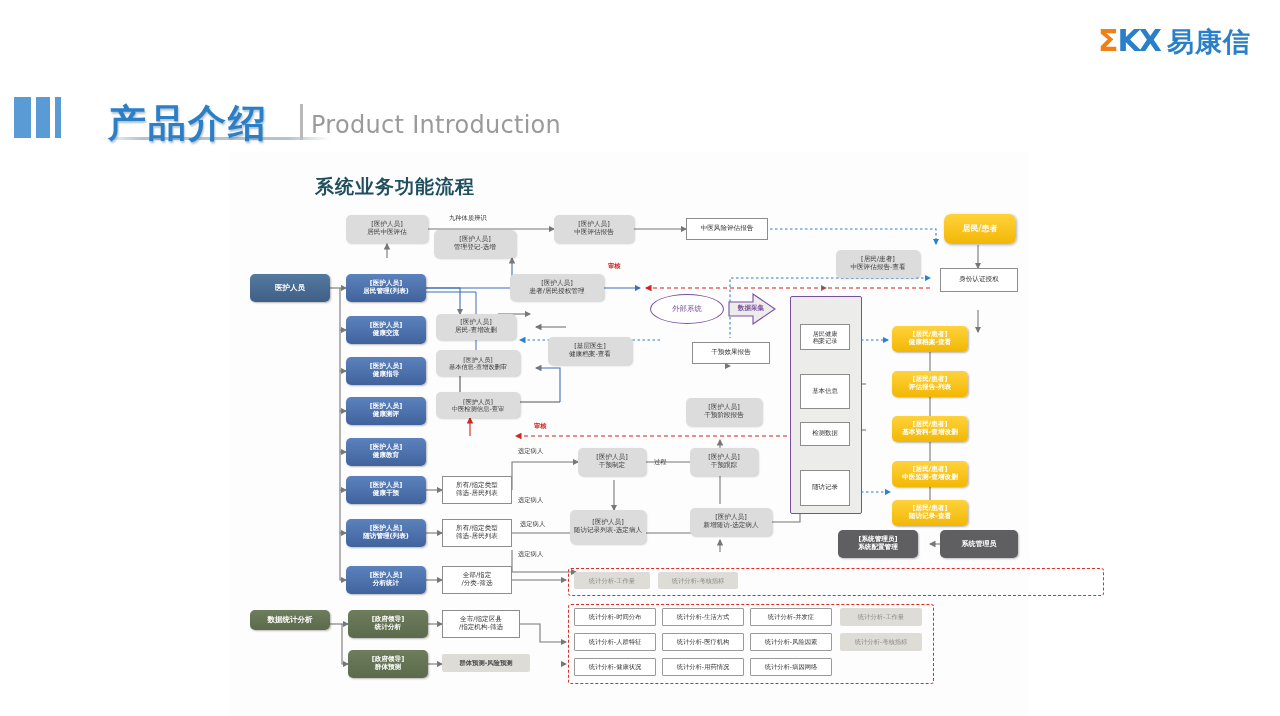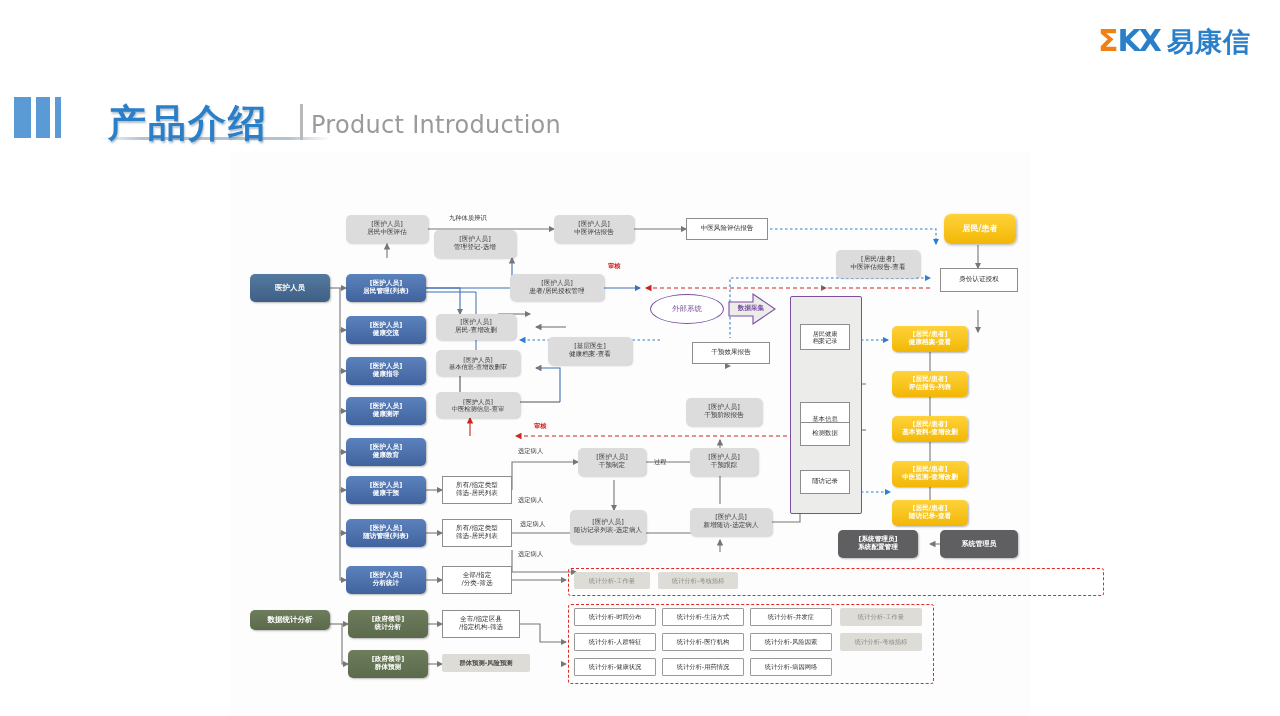--- a/index.html
+++ b/index.html
@@ -75,20 +75,21 @@
   <i class="b2"></i>
   <i class="b3"></i>
 </div>
 <div id="hdr-underline"></div>
 <div id="hdr-title">产品介绍</div>
 <div id="hdr-sep"></div>
 <div id="hdr-sub">Product Introduction</div>
 
 <div id="canvas">
 
+  <div id="diagram-title">系统业务功能流程</div>
 
   <svg id="wires" viewBox="0 0 800 564">
     <defs>
       <marker id="ah" markerWidth="6" markerHeight="6" refX="5" refY="3" orient="auto">
         <path d="M0,0 L6,3 L0,6 z" fill="#777"></path>
       </marker>
       <marker id="ahb" markerWidth="6" markerHeight="6" refX="5" refY="3" orient="auto">
         <path d="M0,0 L6,3 L0,6 z" fill="#3f6eb4"></path>
       </marker>
       <marker id="ahr" markerWidth="6" markerHeight="6" refX="5" refY="3" orient="auto">
@@ -372,27 +373,27 @@
   <svg style="position:absolute;left:497px;top:140px;width:54px;height:36px;">
     <path d="M2,10 L26,10 L26,2 L48,17 L26,32 L26,24 L2,24 Z" fill="#ecedea" stroke="#7a4fa0" stroke-width="1.1"></path>
   </svg>
   <div style="position:absolute;left:500px;top:152px;width:42px;text-align:center;font-size:6.6px;color:#7a4fa0;font-weight:bold;">数据采集</div>
 
   <div class="store-box" style="left:560px;top:144px;width:70px;height:216px;"></div>
   <div class="node rect" style="left:570px;top:172px;width:50px;height:26px;font-size:6.2px;">
     <span style="white-space:pre-line">居民健康
 档案记录</span>
     </div>
-  <div class="node rect" style="left:570px;top:222px;width:50px;height:35px;font-size:6.4px;margin-top:28px;">
+  <div class="node rect" style="left:570px;top:222px;width:50px;height:35px;font-size:6.4px;">
     <span>基本信息</span>
     </div>
   <div class="node rect" style="left:570px;top:270px;width:50px;height:24px;font-size:6.4px;">
     <span>检测数据</span>
     </div>
-  <div class="node rect" style="left:570px;top:318px;width:50px;height:24px;font-size:6.4px;">
+  <div class="node rect" style="left:570px;top:318px;width:50px;height:36px;font-size:6.4px;">
     <span>随访记录</span>
     </div>
 
   <div class="node chip-g" style="left:212px;top:502px;width:88px;height:18px;">
     <span>群体预测-风险预测</span>
     </div>
 
   <div class="edge-label" style="left:219px;top:62px;">九种体质辨识</div>
   <div class="edge-label red" style="left:378px;top:110px;">审核</div>
   <div class="edge-label red" style="left:304px;top:270px;">审核</div>

